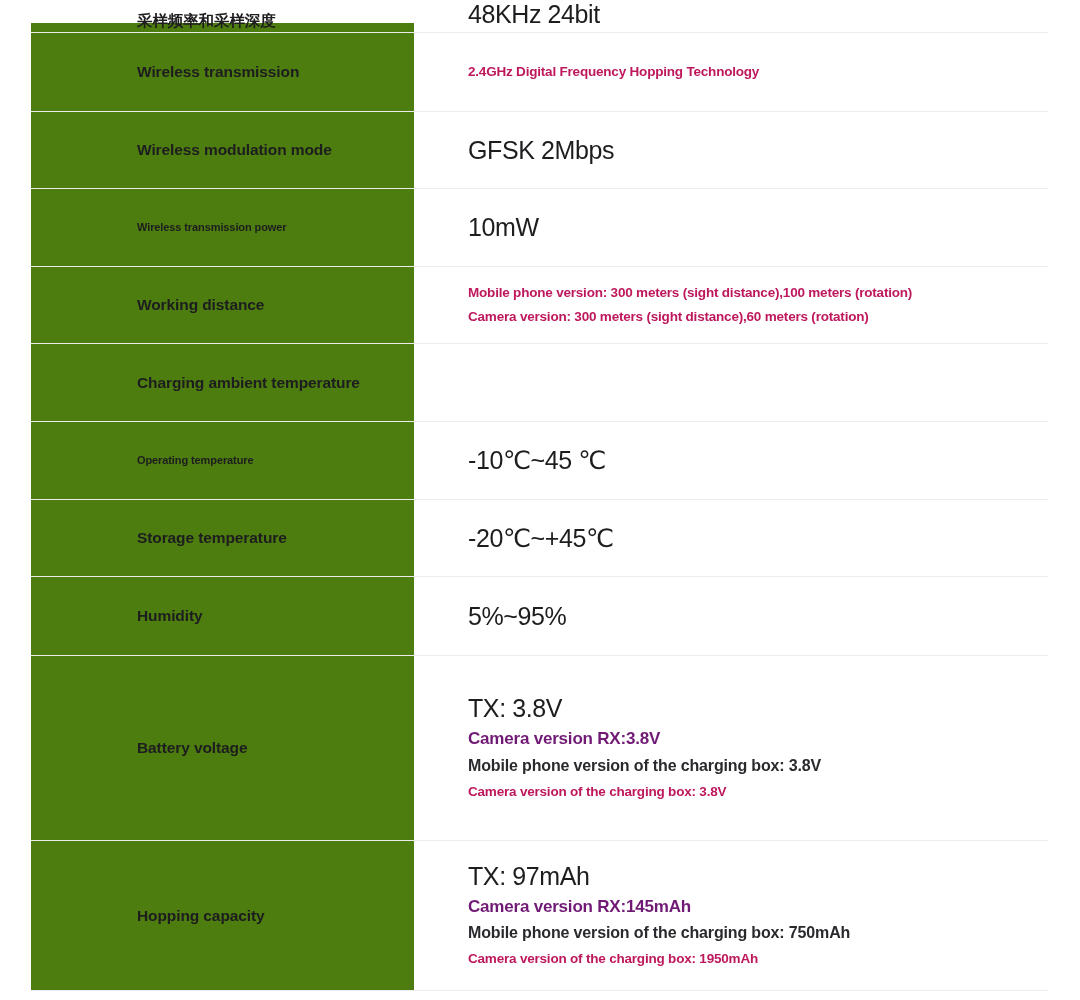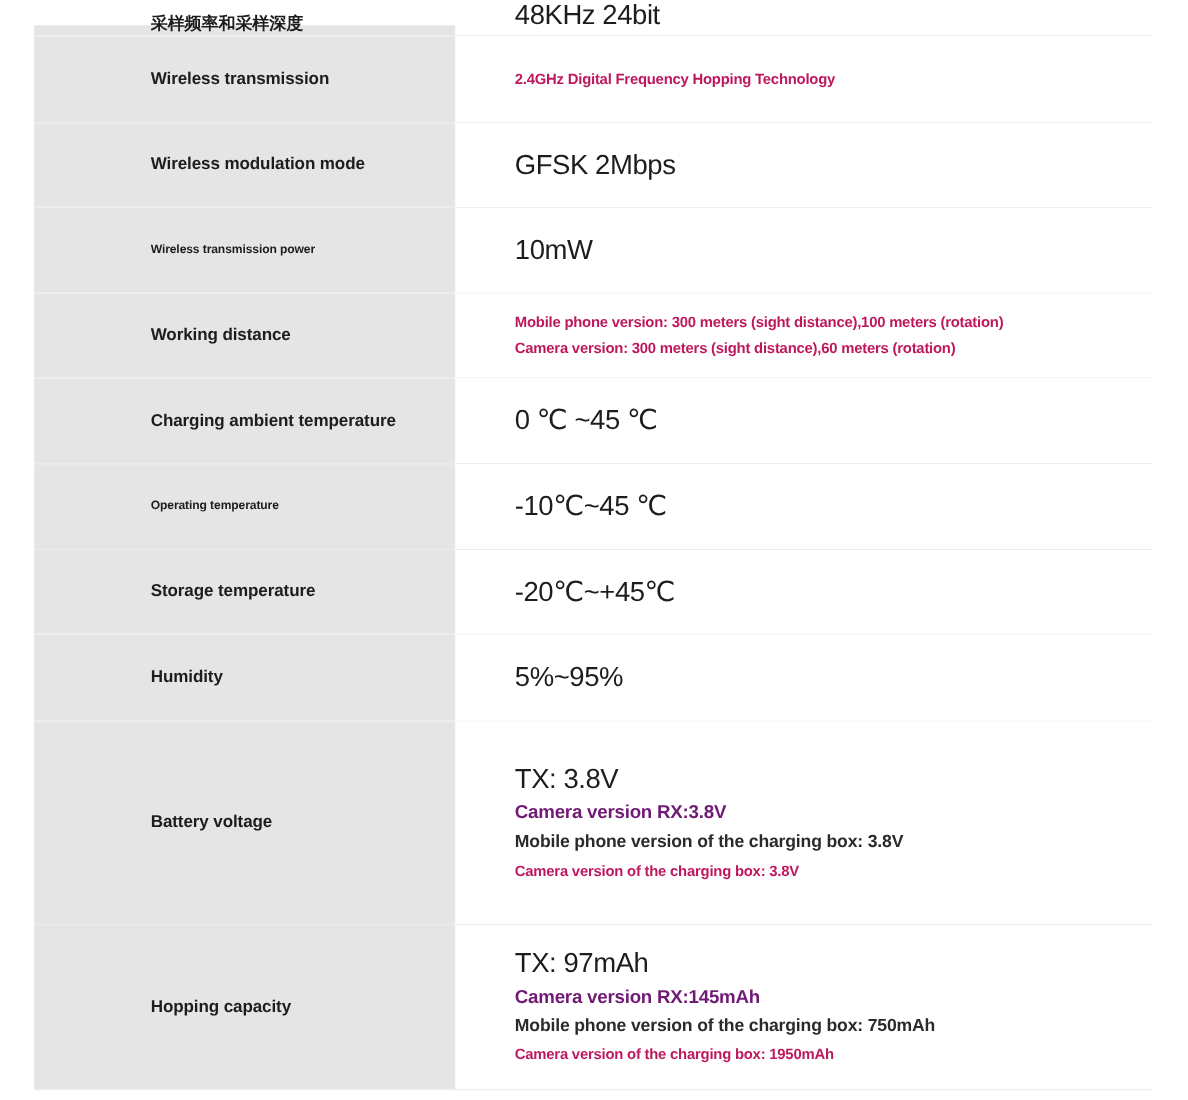--- a/index.html
+++ b/index.html
@@ -27,21 +27,21 @@
     width: 100%;
     align-items: stretch;
     border-bottom: 1px solid #ececee;
     background: #ffffff;
   }
   .spec-row:last-child { border-bottom: 1px solid #ececee; }
 
   .spec-label-cell {
     width: 383px;
     flex: 0 0 383px;
-    background: #e5e5e5;
+    background: #4d7c0f;
     display: flex;
     align-items: center;
     padding: 0 12px 0 106px;
   }
 
   .spec-label {
     font-weight: bold;
     font-size: 15.5px;
     line-height: 1.28;
     color: #1d1d1f;
@@ -151,23 +151,20 @@
     <div class="spec-value-cell">
       <span class="v-small v-line">Mobile phone version: 300 meters (sight distance),100 meters (rotation)</span>
       <span class="v-small v-line">Camera version: 300 meters (sight distance),60 meters (rotation)</span>
     </div>
   </div>
 
   <div class="spec-row r-78">
     <div class="spec-label-cell">
       <span class="spec-label">Charging ambient temperature</span>
     </div>
-    <div class="spec-value-cell">
-      <span class="v-big v-line">0 ℃ ~45 ℃</span>
-    </div>
   </div>
 
   <div class="spec-row r-78">
     <div class="spec-label-cell">
       <span class="spec-label sm">Operating temperature</span>
     </div>
     <div class="spec-value-cell">
       <span class="v-big v-line">-10℃~45 ℃</span>
     </div>
   </div>

